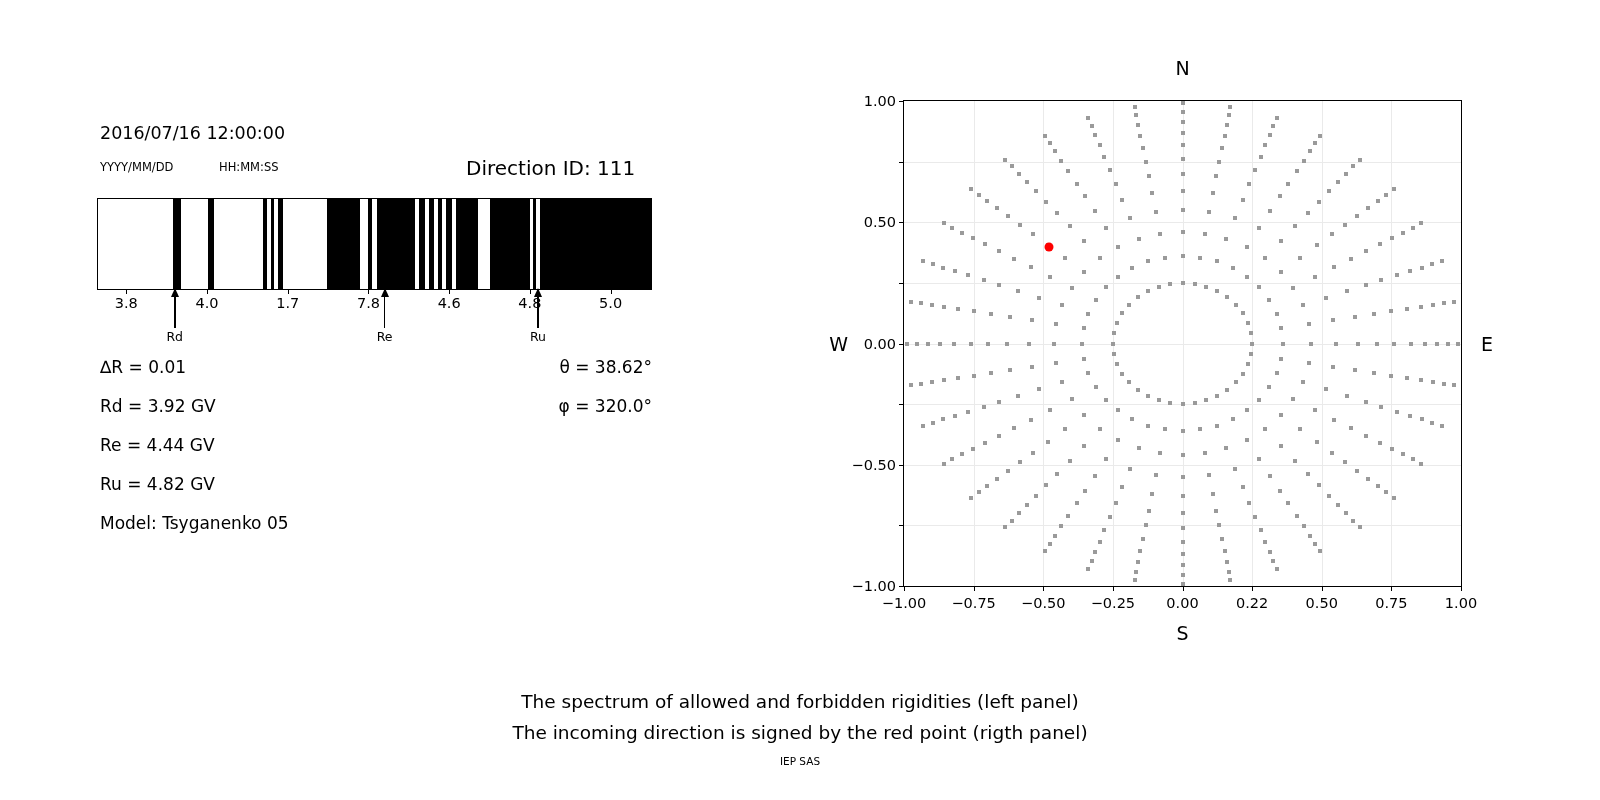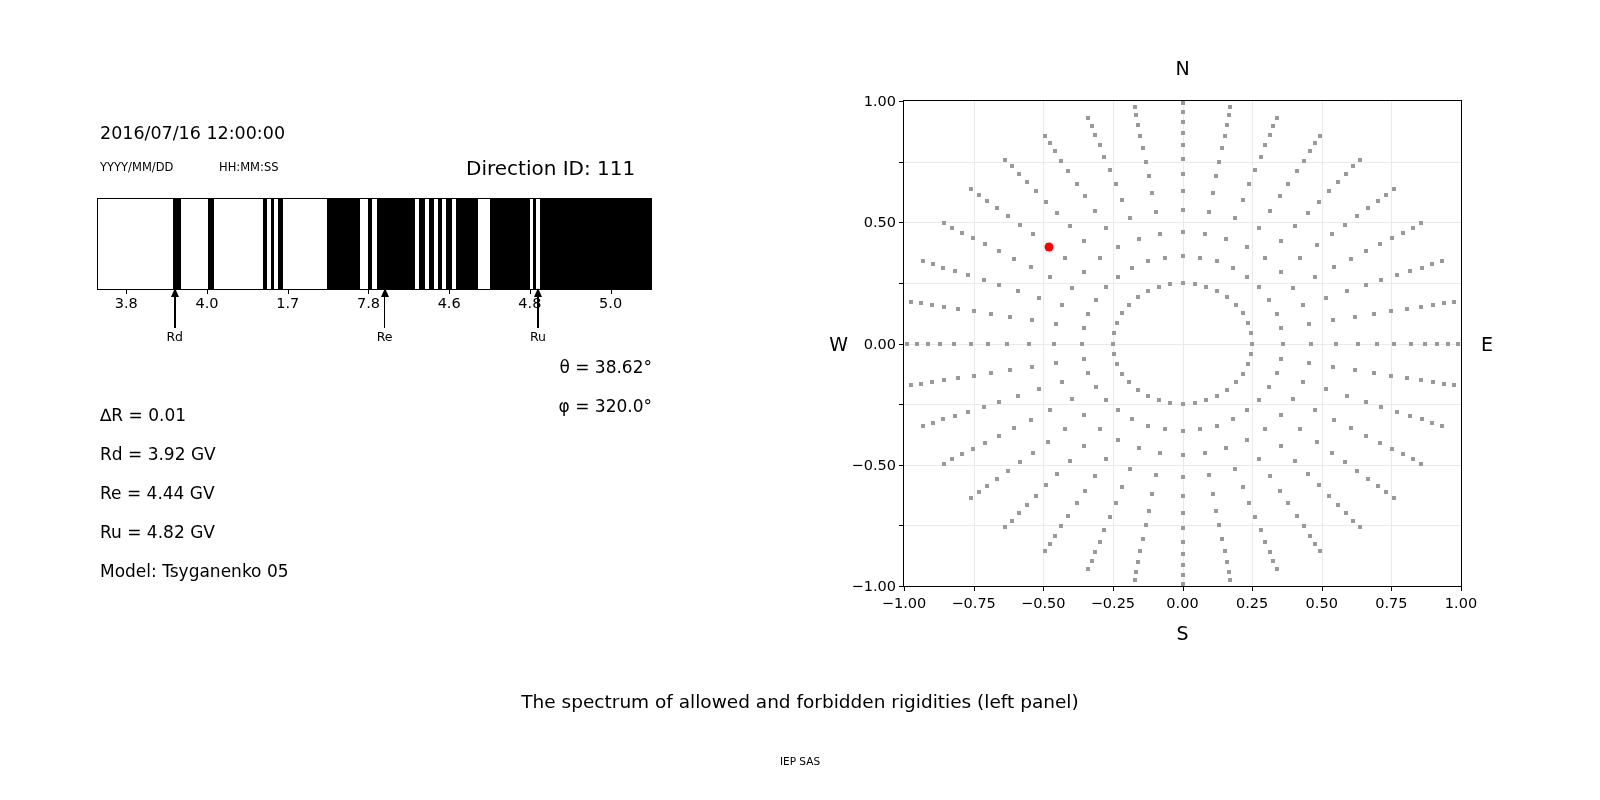--- a/index.html
+++ b/index.html
@@ -100,21 +100,21 @@
     font-size: 12.5px;
     white-space: nowrap;
   }
 
   
   .param {
     position: absolute;
     font-size: 17px;
     white-space: nowrap;
   }
-  .param-left  { left: 100px; margin-top: 48px; }
+  .param-left  { left: 100px; }
   .param-right { right: 148px; text-align: right; }
 
   
   #right-panel {
     position: absolute;
     left: 800px; top: 0;
     width: 800px; height: 660px;
   }
   #plot-box {
     position: absolute;
@@ -755,27 +755,28 @@
       <div class="ax-label-x" style="left: 0px;">−1.00</div>
       <div class="ax-tick-x" style="left: 69.625px;"></div>
       <div class="ax-label-x" style="left: 69.625px;">−0.75</div>
       <div class="ax-tick-x" style="left: 139.25px;"></div>
       <div class="ax-label-x" style="left: 139.25px;">−0.50</div>
       <div class="ax-tick-x" style="left: 208.875px;"></div>
       <div class="ax-label-x" style="left: 208.875px;">−0.25</div>
       <div class="ax-tick-x" style="left: 278.5px;"></div>
       <div class="ax-label-x" style="left: 278.5px;">0.00</div>
       <div class="ax-tick-x" style="left: 348.125px;"></div>
-      <div class="ax-label-x" style="left: 348.125px;">0.25</div>
+      <div class="ax-label-x" style="left: 348.125px;">0.22</div>
       <div class="ax-tick-x" style="left: 417.75px;"></div>
       <div class="ax-label-x" style="left: 417.75px;">0.50</div>
       <div class="ax-tick-x" style="left: 487.375px;"></div>
       <div class="ax-label-x" style="left: 487.375px;">0.75</div>
       <div class="ax-tick-x" style="left: 557px;"></div>
       <div class="ax-label-x" style="left: 557px;">1.00</div>
     </div>
 </div>
 
 <div id="caption">
   <div class="caption-line">The spectrum of allowed and forbidden rigidities (left panel)</div>
+  <div class="caption-line">The incoming direction is signed by the red point (rigth panel)</div>
 </div>
 
 <div id="footer">IEP SAS</div>
 
 </body></html>

